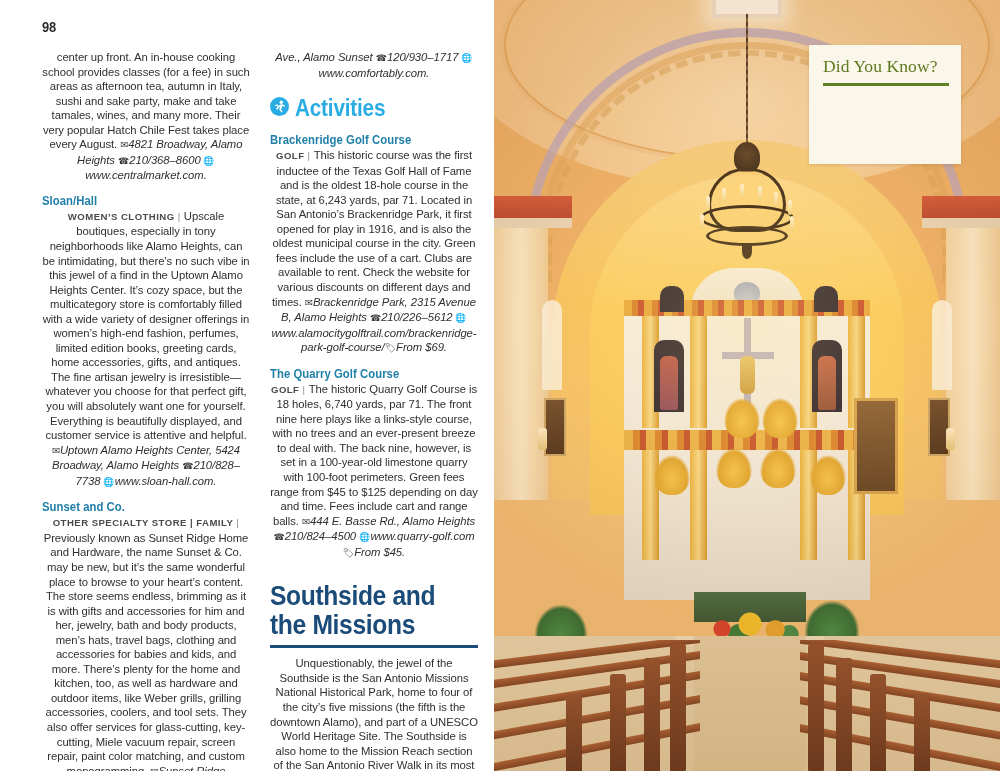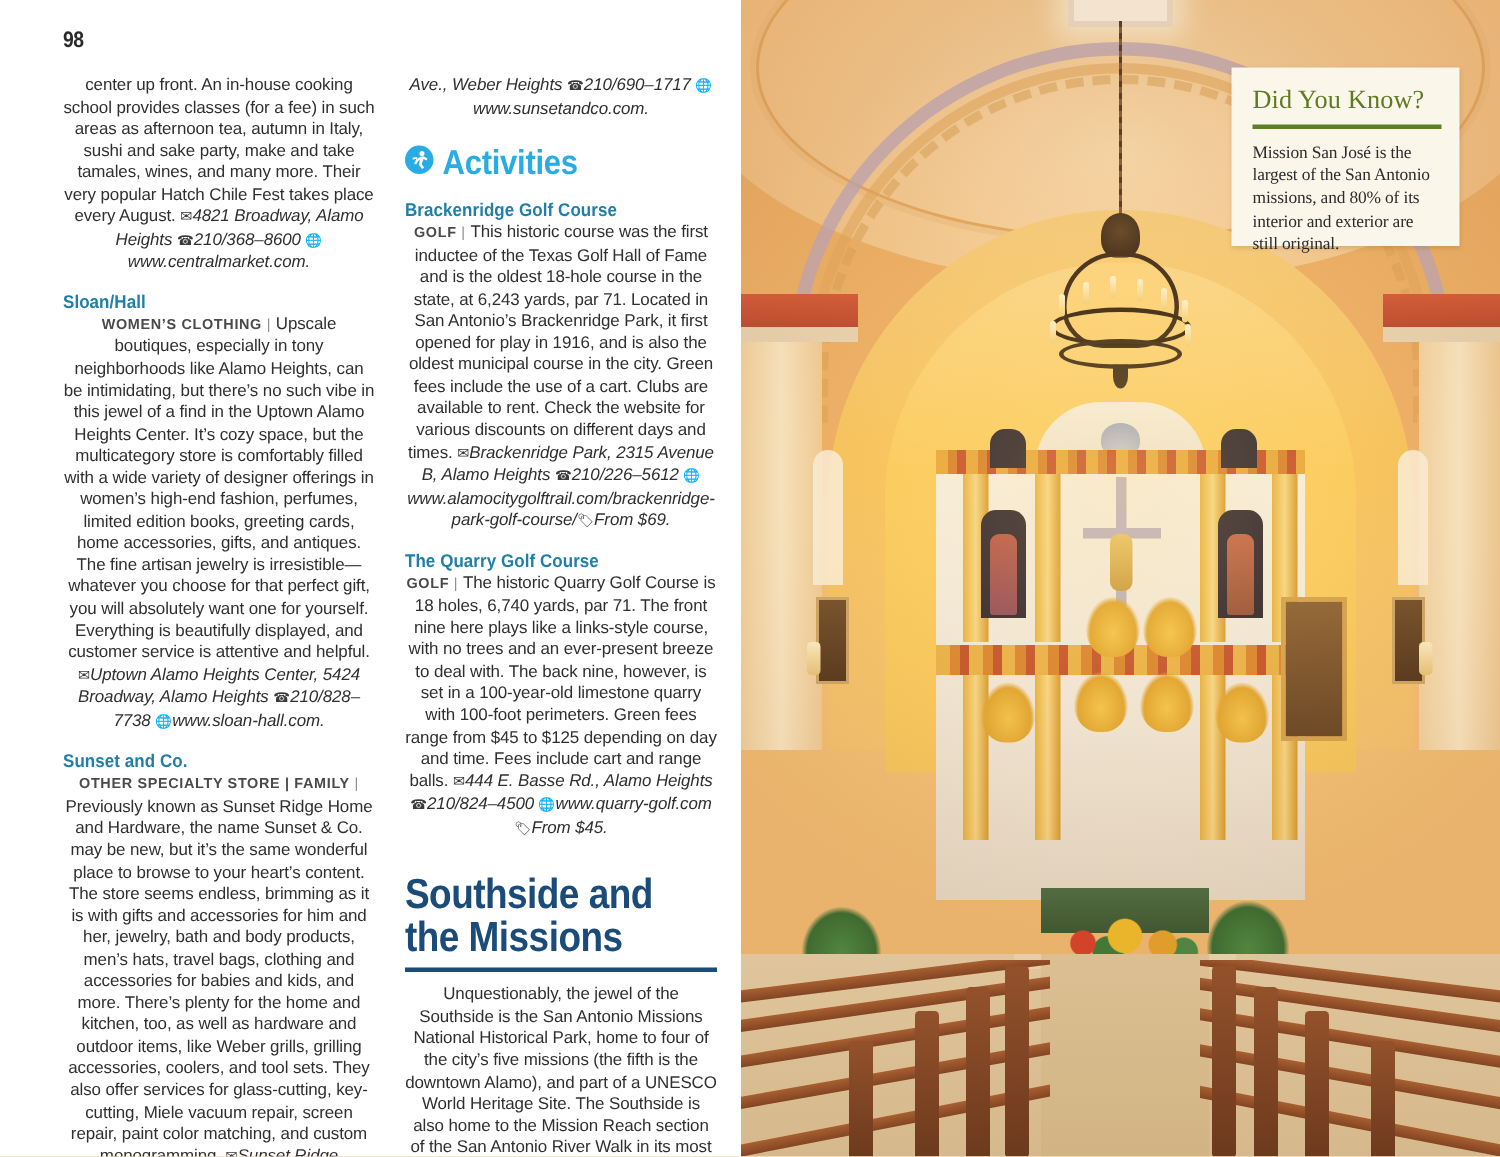--- a/index.html
+++ b/index.html
@@ -211,21 +211,21 @@
   .sconce { position:absolute; width:9px; height:22px; background:linear-gradient(180deg,#fff3d0,#e8c77c); border-radius:3px; }
   .door { left:360px; top:398px; width:44px; height:96px; background:linear-gradient(180deg,#8a6036,#5e3f22); border:3px solid #d4a24f; }
 
   
   .glow { left:0; top:0; width:506px; height:771px; pointer-events:none;
     background:radial-gradient(ellipse 330px 300px at 50% 42%, rgba(255,215,120,.28) 0%, rgba(255,190,90,.10) 45%, rgba(180,110,40,.16) 100%);
   }
 
   
   .dyk {
-    position:absolute; left:327px; top:45px; width:152px; height:119px;
+    position:absolute; left:315px; top:45px; width:152px; height:119px;
     background:#fbf6ea; padding:11px 13px 10px 14px;
     box-shadow:0 1px 3px rgba(90,60,20,.18);
   }
   .dyk h4 {
     margin:0 0 6px 0;
     font-family:"Liberation Serif", serif; font-weight:400;
     font-size:17.5px; color:#5e7a22; letter-spacing:0.1px;
   }
   .dyk-rule { height:3px; background:#5d8024; width:126px; margin:0 0 8px 0; }
   .dyk p {
@@ -251,21 +251,21 @@
         <h3 class="listing">Sloan/Hall</h3>
         <p class="body"><span class="cat">WOMEN’S CLOTHING</span><span class="cat bar"> | </span><span>Upscale boutiques, especially in tony neighborhoods like Alamo Heights, can be intimidating, but there’s no such vibe in this jewel of a find in the Uptown Alamo Heights Center. It’s cozy space, but the multicategory store is comfortably filled with a wide variety of designer offerings in women’s high-end fashion, perfumes, limited edition books, greeting cards, home accessories, gifts, and antiques. The fine artisan jewelry is irresistible—whatever you choose for that perfect gift, you will absolutely want one for yourself. Everything is beautifully displayed, and customer service is attentive and helpful. </span><i class="ico ico-mail"></i><span class="it">Uptown Alamo Heights Center, 5424 Broadway, Alamo Heights</span> <i class="ico ico-phone"></i><span class="it">210/828–7738</span> <i class="ico ico-web"></i><span class="it">www.sloan-hall.com.</span></p>
 
         <h3 class="listing">Sunset and Co.</h3>
         <p class="body"><span class="cat">OTHER SPECIALTY STORE | FAMILY</span><span class="cat bar"> | </span><span>Previously known as Sunset Ridge Home and Hardware, the name Sunset &amp; Co. may be new, but it’s the same wonderful place to browse to your heart’s content. The store seems endless, brimming as it is with gifts and accessories for him and her, jewelry, bath and body products, men’s hats, travel bags, clothing and accessories for babies and kids, and more. There’s plenty for the home and kitchen, too, as well as hardware and outdoor items, like Weber grills, grilling accessories, coolers, and tool sets. They also offer services for glass-cutting, key-cutting, Miele vacuum repair, screen repair, paint color matching, and custom monogramming. </span><i class="ico ico-mail"></i><span class="it">Sunset Ridge Shopping Center, 6438 N. New Braunfels</span></p>
 
       </div>
 
       <div class="col col-2">
 
-        <p class="body"><span class="it">Ave., Weber Heights</span> <i class="ico ico-phone"></i><span class="it">210/690–1717</span> <i class="ico ico-web"></i><span class="it">www.sunsetandco.com.</span></p>
+        <p class="body"><span class="it">Ave., Alamo Sunset</span> <i class="ico ico-phone"></i><span class="it">120/930–1717</span> <i class="ico ico-web"></i><span class="it">www.comfortably.com.</span></p>
 
         <div class="acthead">
           <div class="act-badge">
             <svg width="13" height="14" viewBox="0 0 13 14" aria-hidden="true">
               <circle cx="8.3" cy="2.3" r="1.7" fill="#ffffff"></circle>
               <path d="M7.6 4.4 L4.6 6.2 L3.0 9.0 L4.4 9.7 L5.8 7.4 L7.1 6.7 L6.2 9.6 L8.4 12.6 L9.7 11.7 L8.1 9.4 L9.4 6.0 L11.3 7.0 L12.0 5.7 L9.6 4.3 Z" fill="#ffffff"></path>
               <path d="M2.0 5.1 L5.0 4.6 L5.2 5.8 L2.2 6.3 Z" fill="#ffffff"></path>
             </svg>
           </div>
           <div class="act-title">Activities</div>
@@ -394,17 +394,16 @@
       <div class="pew-end" style="left:36px;top:18px;height:116px"></div>
       <div class="pew-end" style="left:70px;top:34px;height:100px"></div>
       <div class="pew-end" style="left:114px;top:54px;height:80px"></div>
     </div>
 
     <div class="ph glow"></div>
 
     <div class="dyk">
       <h4>Did You Know?</h4>
       <div class="dyk-rule"></div>
-      <p>Mission San José is the largest of the San Antonio missions, and 80% of its interior and exterior are still original.</p>
     </div>
 
   </div>
 </div>
 
 </body></html>

